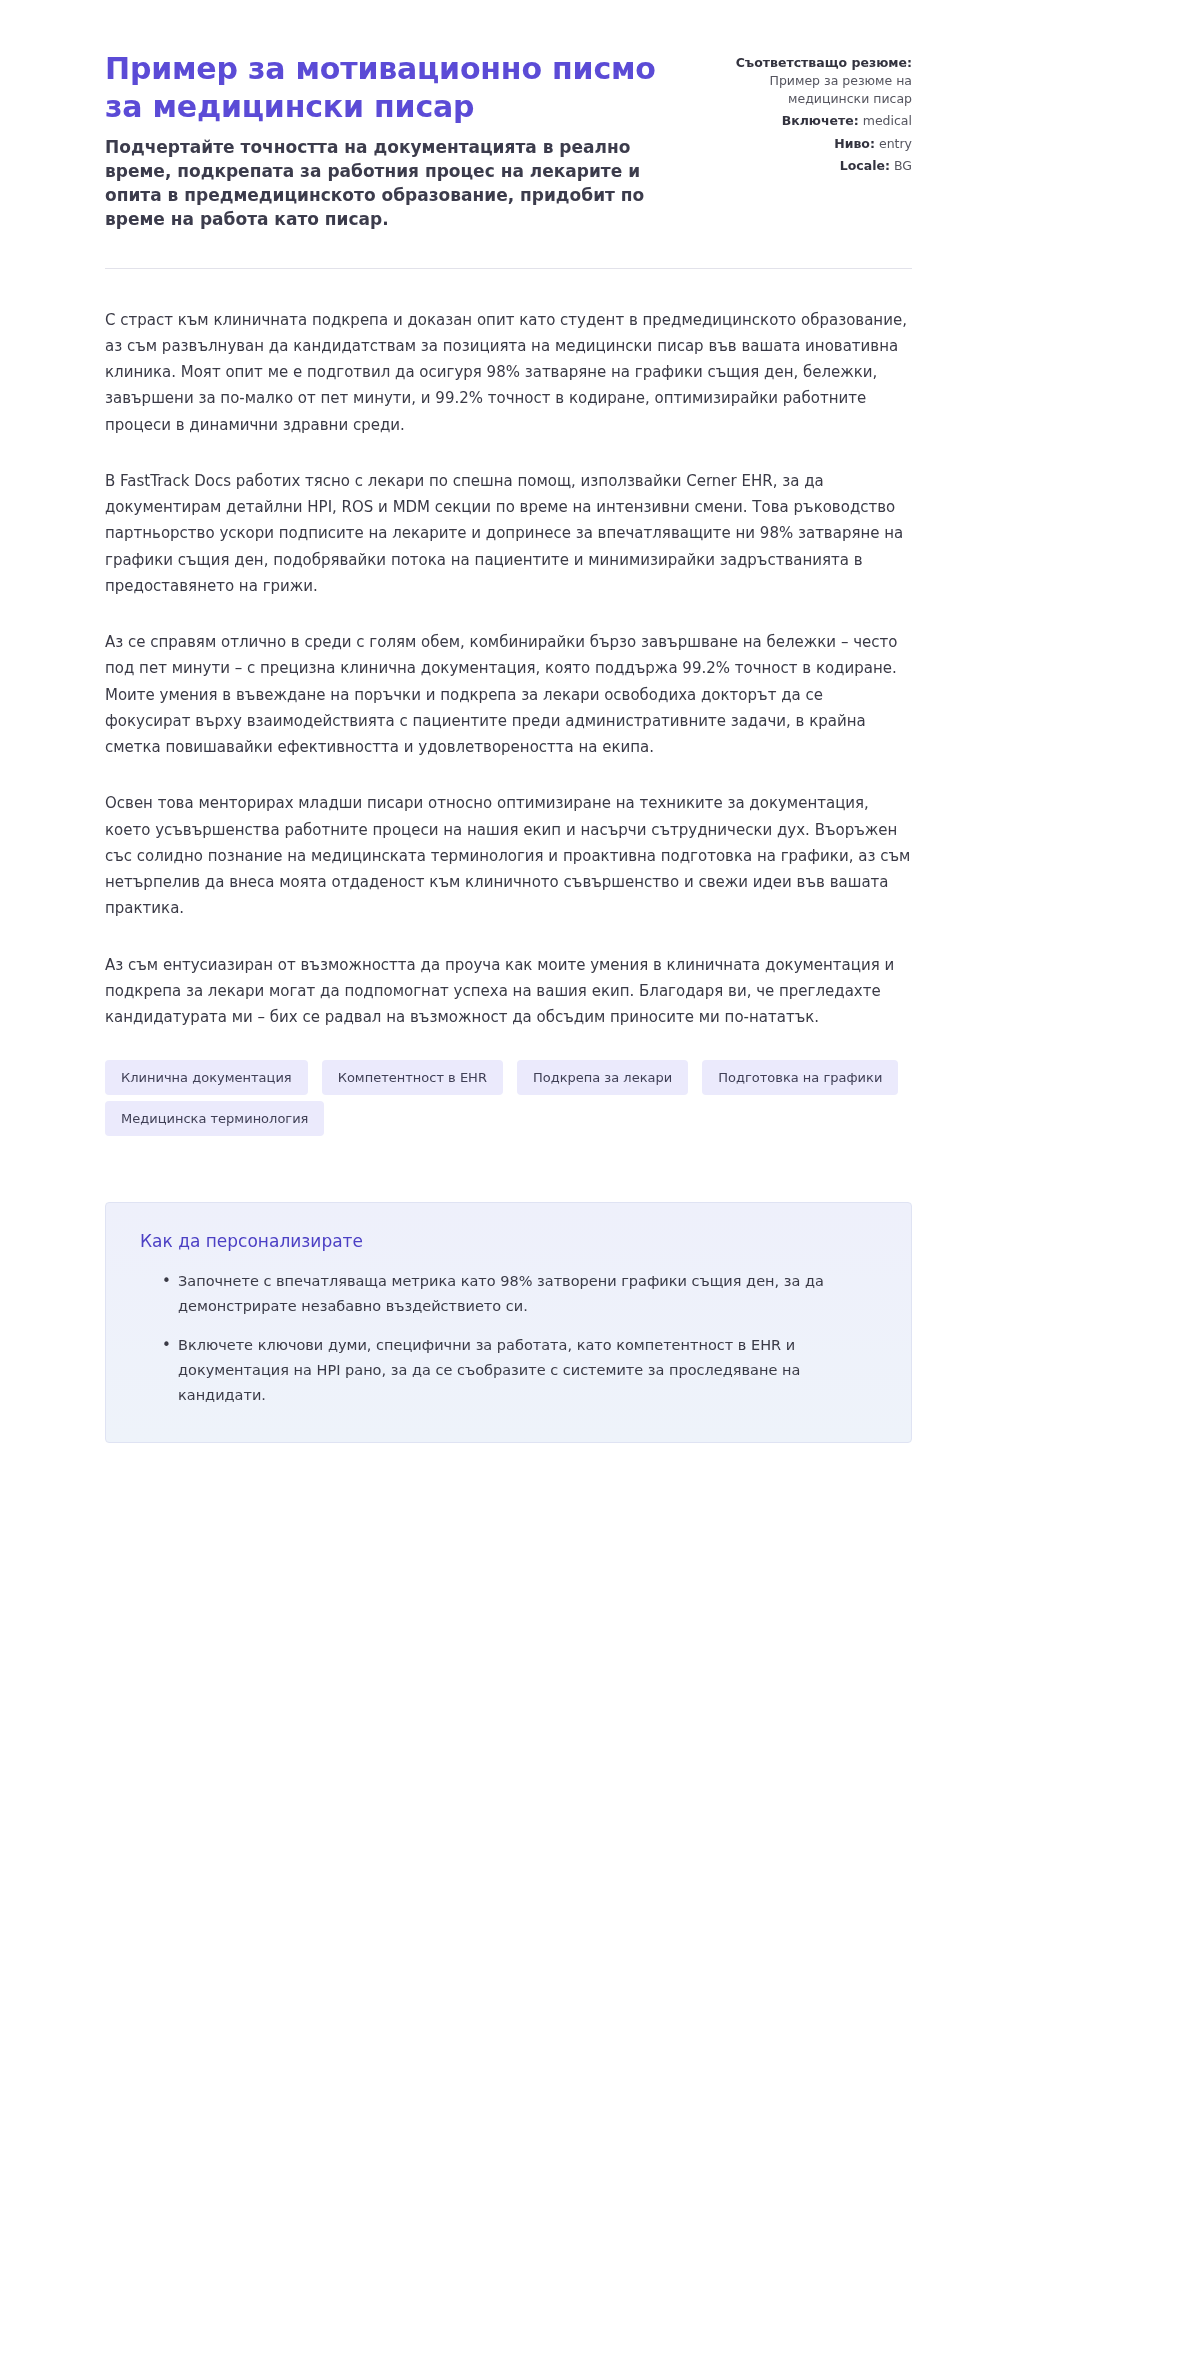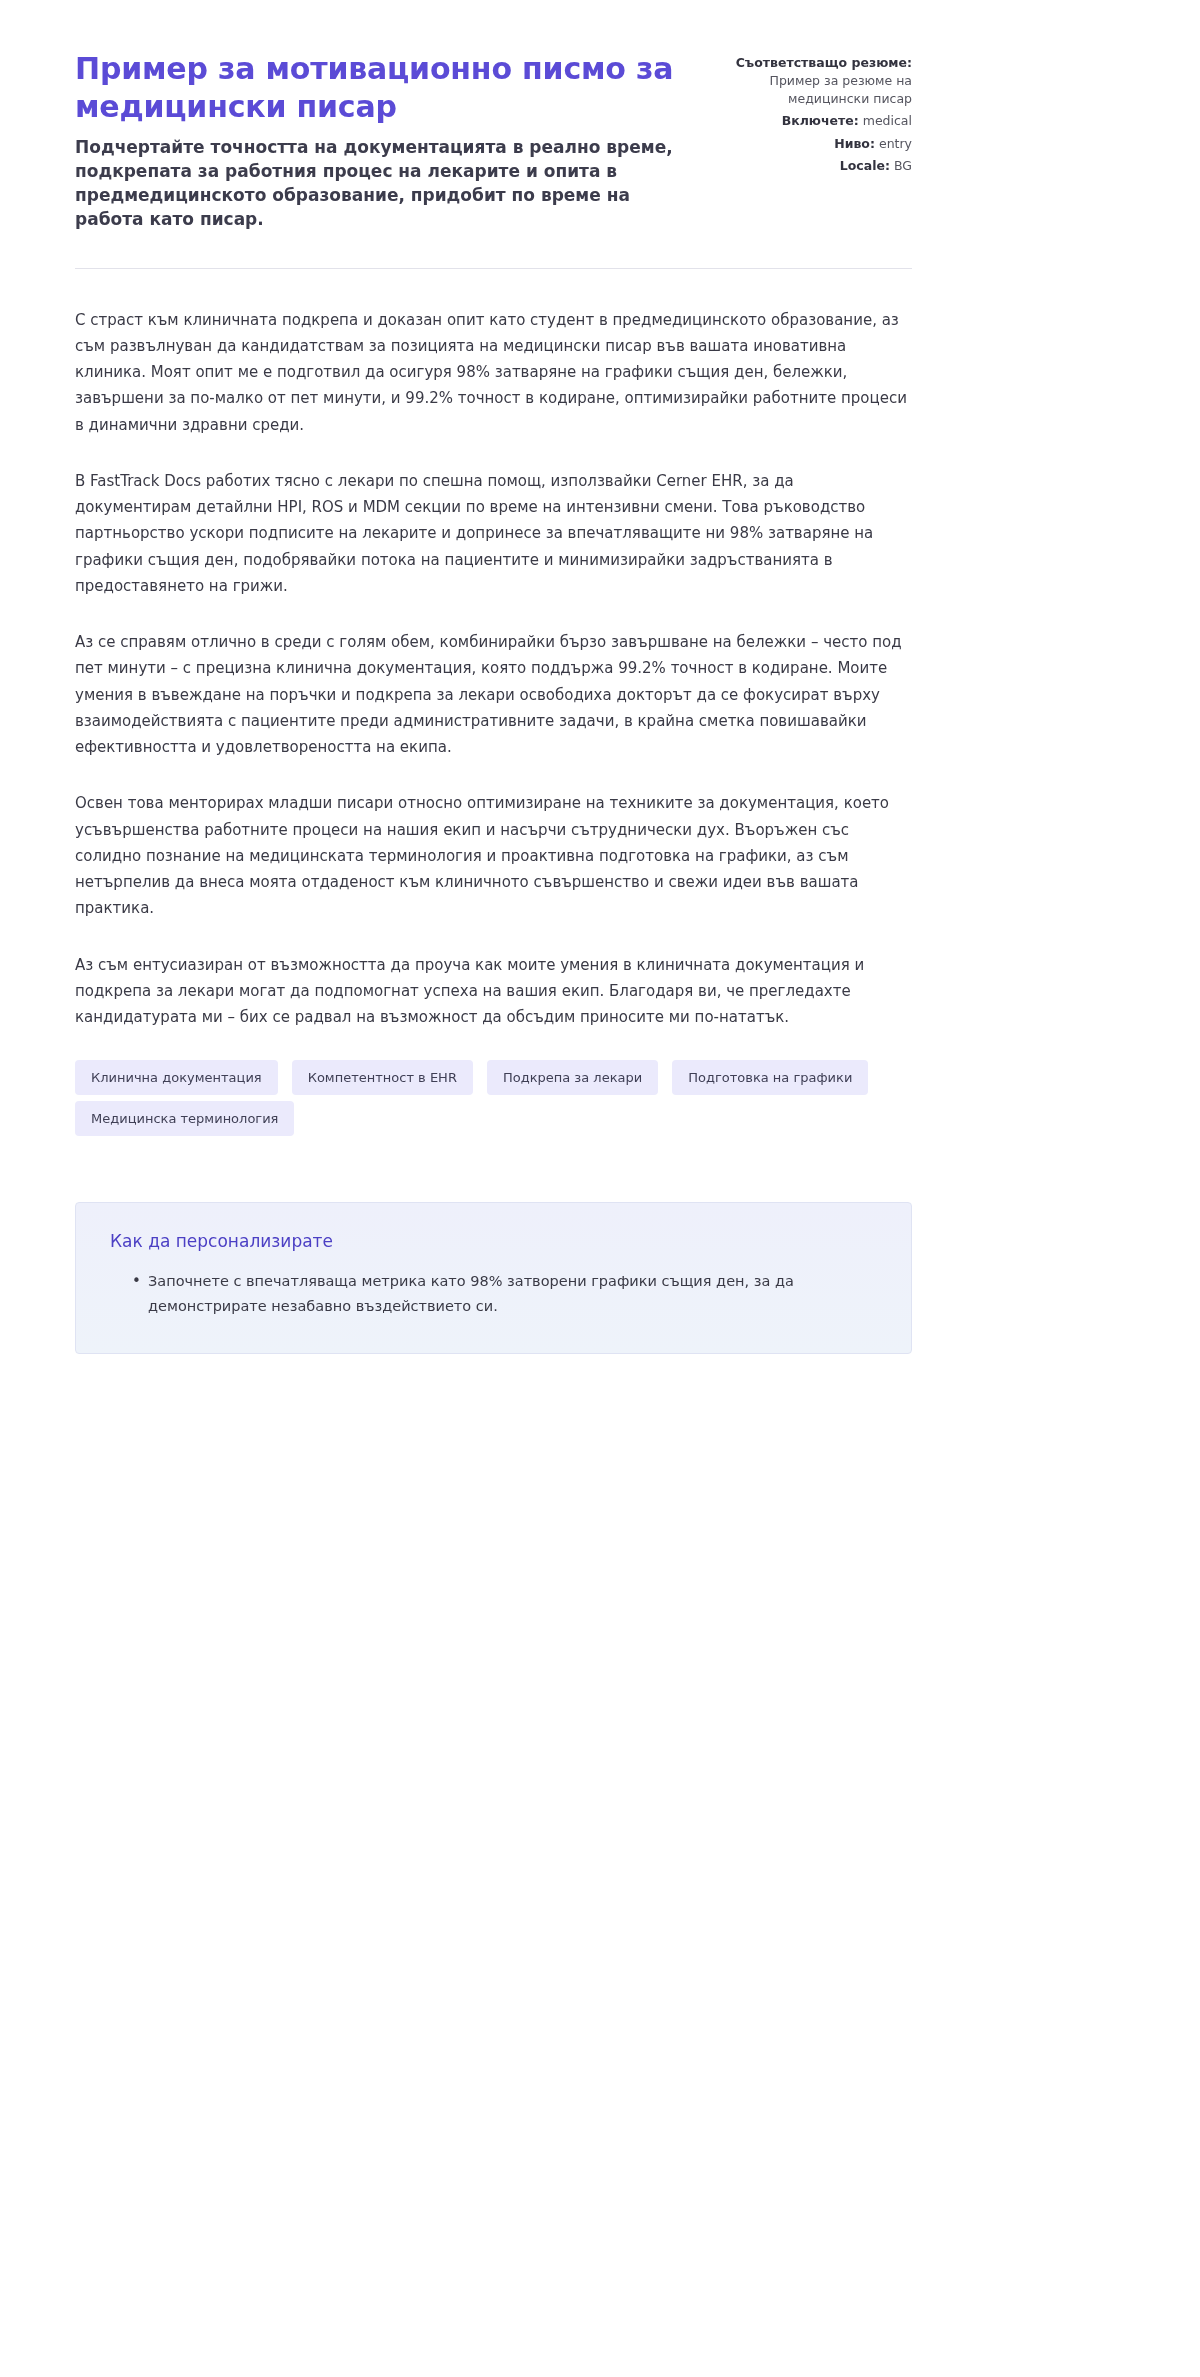--- a/index.html
+++ b/index.html
@@ -9,21 +9,21 @@
     background: #ffffff;
   }
   body {
     width: 1200px;
     min-height: 2377px;
     font-family: "DejaVu Sans", "Liberation Sans", sans-serif;
     color: #2d2d3a;
   }
   .page {
     width: 1017px;
-    padding: 50px 105px 60px 75px;
+    padding: 50px 105px 60px 105px;
   }
 
   
   .header {
     display: flex;
     align-items: flex-start;
     justify-content: space-between;
     gap: 40px;
     padding-bottom: 36px;
     border-bottom: 1px solid #e2e2ea;
@@ -194,16 +194,17 @@
     <span class="tag">Компетентност в EHR</span>
     <span class="tag">Подкрепа за лекари</span>
     <span class="tag">Подготовка на графики</span>
     <span class="tag">Медицинска терминология</span>
   </div>
 
   <div class="tips">
     <h2 class="tips-title">Как да персонализирате</h2>
     <ul>
       <li>Започнете с впечатляваща метрика като 98% затворени графики същия ден, за да демонстрирате незабавно въздействието си.</li>
+      <li>Включете ключови думи, специфични за работата, като компетентност в EHR и документация на HPI рано, за да се съобразите с системите за проследяване на кандидати.</li>
     </ul>
   </div>
 
 </div>
 
 </body></html>

